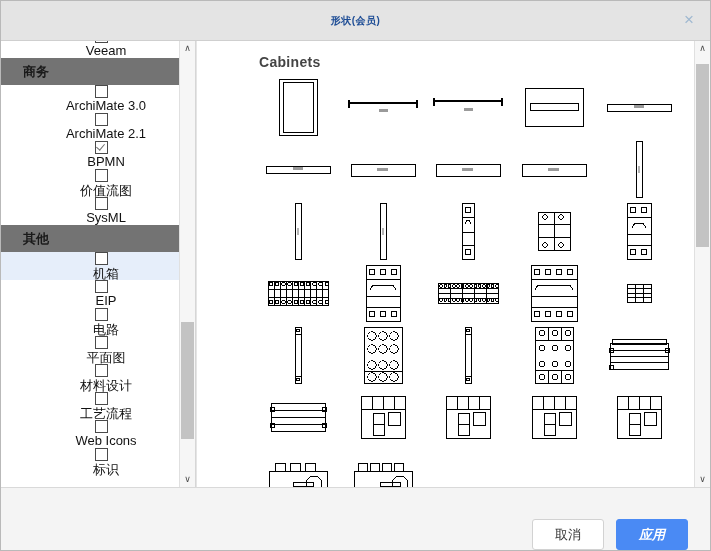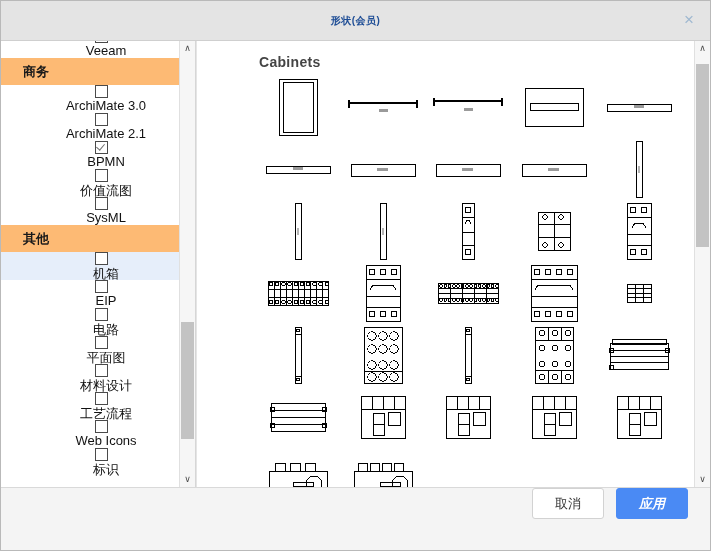--- a/index.html
+++ b/index.html
@@ -63,21 +63,21 @@
     overflow: hidden;
   }
   #sidebar-list {
     position: absolute;
     top: 0; left: 0;
     width: 180px;
     
     margin-top: -11px;
   }
   .grp-header {
-    background: #fdba74;
+    background: #737373;
     font-size: 13px;
     font-weight: bold;
     color: #1a1a1a;
     padding: 5px 0 5px 22px;
     height: 17px;
     line-height: 17px;
     box-sizing: content-box;
   }
   .cat-row {
     height: 28px;
@@ -171,21 +171,21 @@
     justify-content: center;
     cursor: pointer;
   }
   .shape-cell svg { display: block; overflow: visible; }
   
   #footer {
     flex: 0 0 62px;
     background: #f4f4f4;
     border-top: 1px solid #d9d9d9;
     display: flex;
-    align-items: flex-start;
+    align-items: flex-end;
     justify-content: flex-end;
     padding-right: 22px;
     gap: 12px;
   }
   .btn {
     font-size: 13px;
     border-radius: 3px;
     height: 31px;
     min-width: 72px;
     padding: 0 16px;

